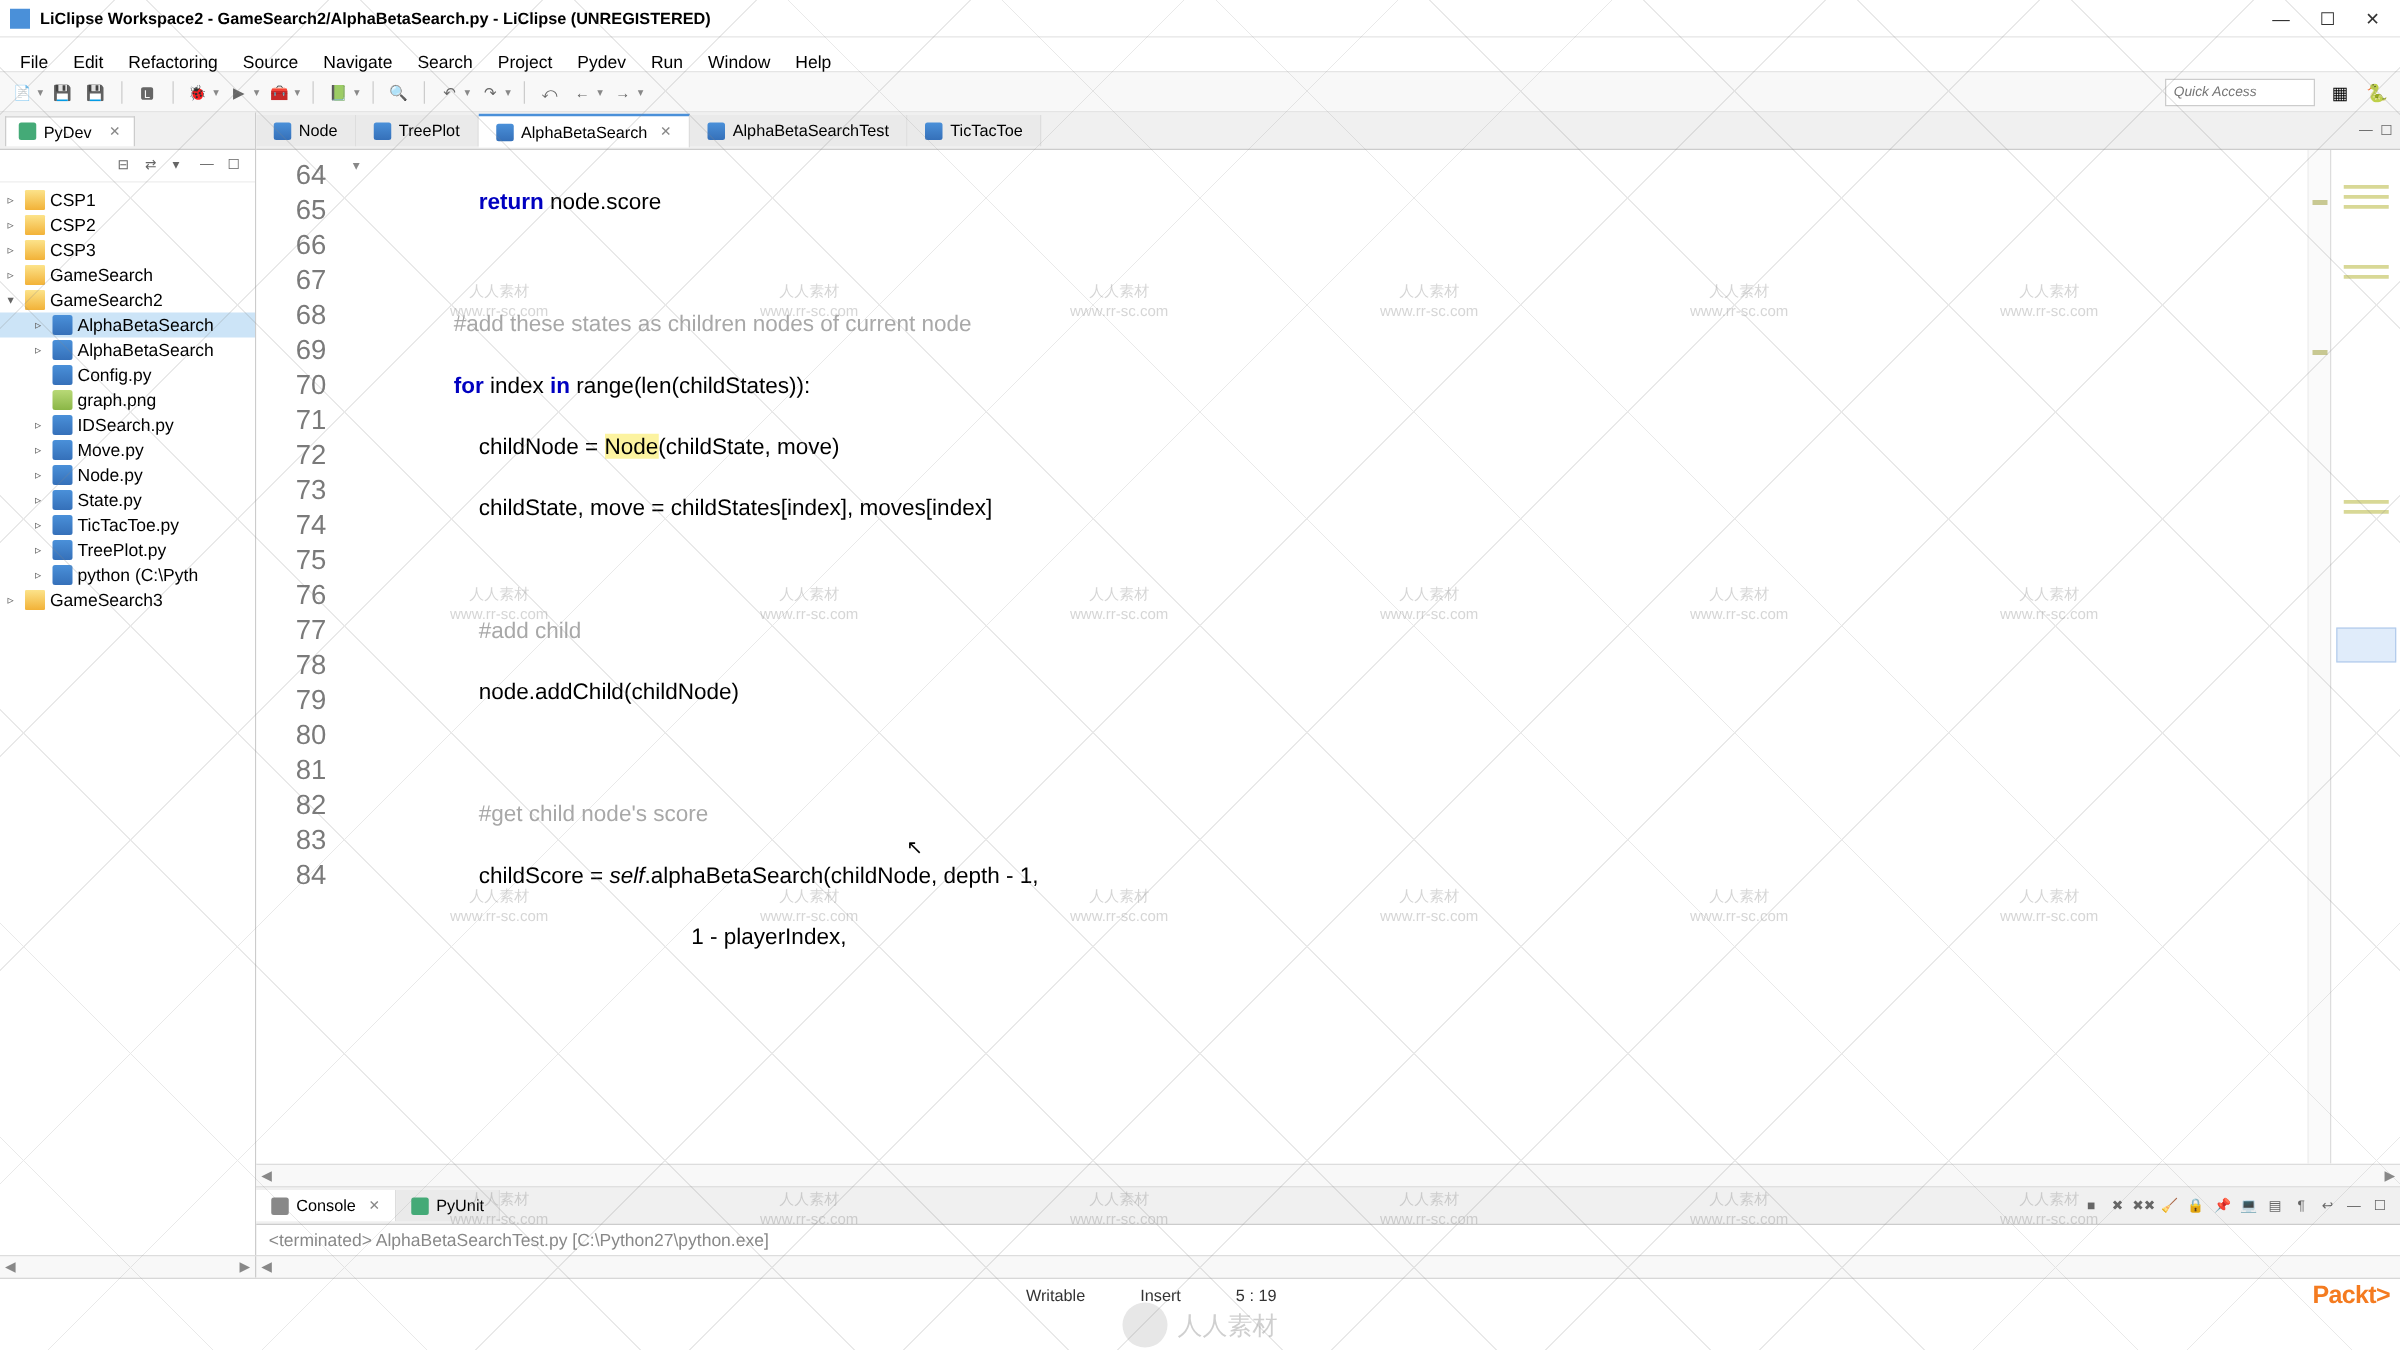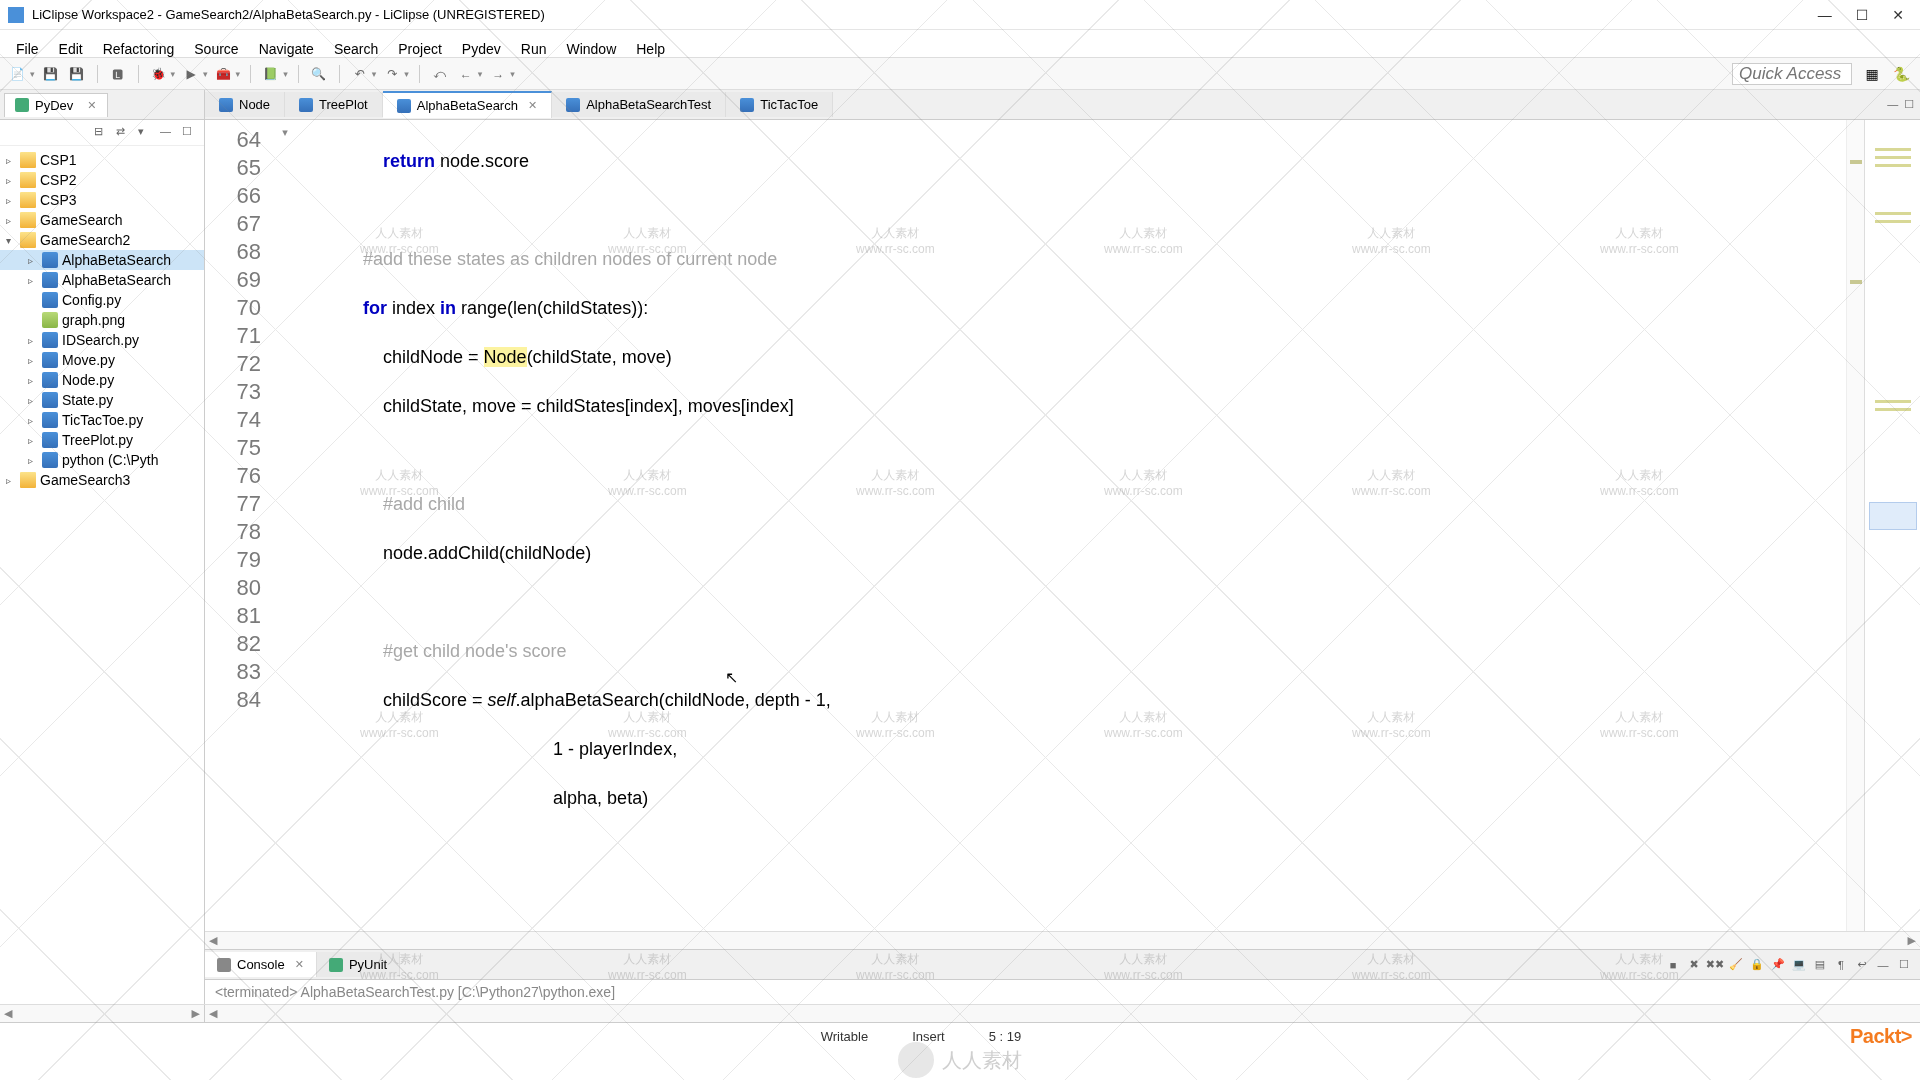--- a/index.html
+++ b/index.html
@@ -1,32 +1,32 @@
 <!DOCTYPE html>
 <html><head>
 <meta charset="utf-8">
 <style>
 * { margin: 0; padding: 0; box-sizing: border-box; font-family: "Segoe UI", Tahoma, sans-serif; }
 body { width: 1920px; height: 1080px; overflow: hidden; background: #fff; font-size: 14px; position: relative; }
 
 .titlebar { height: 30px; background: #fff; display: flex; align-items: center; padding: 0 8px; border-bottom: 1px solid #e5e5e5; }
 .titlebar .app-icon { width: 16px; height: 16px; background: #4a90d9; margin-right: 8px; }
-.titlebar .title { font-size: 13px; flex: 1; }
+.titlebar .title { font-size: 13px; flex: 1; font-weight: bold; }
 .titlebar .win-controls { display: flex; gap: 24px; padding-right: 8px; }
 .titlebar .win-controls span { font-size: 14px; color: #333; cursor: pointer; }
 
 .menubar { height: 28px; display: flex; align-items: flex-end; padding: 0 8px; gap: 4px; border-bottom: 1px solid #ddd; }
 .menubar .menu-item { font-size: 14px; padding: 0 8px; cursor: pointer; }
 
 .toolbar { height: 32px; display: flex; align-items: center; padding: 0 8px; gap: 6px; border-bottom: 1px solid #ddd; background: #f8f8f8; }
 .toolbar .tb-btn { width: 20px; height: 20px; display: inline-flex; align-items: center; justify-content: center; font-size: 12px; color: #666; cursor: pointer; }
 .toolbar .sep { width: 1px; height: 18px; background: #ccc; margin: 0 4px; }
 .toolbar .arrow { font-size: 9px; color: #888; margin-left: -4px; }
 .toolbar .spacer { flex: 1; }
-.quick-access { width: 120px; height: 22px; border: 1px solid #ccc; padding: 2px 6px; font-style: italic; color: #888; font-size: 17px; }
+.quick-access { width: 120px; height: 22px; border: 1px solid #ccc; padding: 2px 6px; font-style: italic; color: #888; font-size: 11px; }
 .persp-btn { width: 20px; height: 20px; margin-left: 4px; display: inline-flex; align-items: center; justify-content: center; }
 
 .main-area { display: flex; height: 914px; }
 .sidebar { width: 205px; border-right: 1px solid #ccc; display: flex; flex-direction: column; }
 .persp-tab { height: 30px; display: flex; align-items: center; padding: 2px 4px; border-bottom: 1px solid #ccc; background: #f0f0f0; }
 .persp-tab .tab { background: #fff; border: 1px solid #ccc; border-bottom: none; padding: 4px 10px; font-size: 13px; display: flex; align-items: center; gap: 6px; }
 .persp-tab .tab .pyicon { width: 14px; height: 14px; background: #4a7; border-radius: 2px; }
 .persp-tab .close { margin-left: 8px; font-size: 11px; color: #888; }
 
 .explorer-toolbar { height: 26px; display: flex; align-items: center; justify-content: flex-end; padding: 0 6px; gap: 6px; border-bottom: 1px solid #eee; }
@@ -362,21 +362,20 @@
 <div class="line"><span>            </span><span class="tok-kw">for</span><span> index </span><span class="tok-kw">in</span><span> range(len(childStates)):</span></div>
 <div class="line"><span>                </span><span>childNode = </span><span class="tok-hl">Node</span><span>(childState, move)</span></div>
 <div class="line"><span>                </span><span>childState, move = childStates[index], moves[index]</span></div>
 <div class="line"><span></span></div>
 <div class="line"><span>                </span><span class="tok-cmt">#add child</span></div>
 <div class="line"><span>                </span><span>node.addChild(childNode)</span></div>
 <div class="line"><span></span></div>
 <div class="line"><span>                </span><span class="tok-cmt">#get child node's score</span></div>
 <div class="line"><span>                </span><span>childScore = </span><span class="tok-self">self</span><span>.alphaBetaSearch(childNode, depth - 1,</span></div>
 <div class="line"><span>                                                  </span><span>1 - playerIndex,</span></div>
-<div class="line"><span>                                                  </span><span>alpha, beta)</span></div>
 <div class="line"><span></span></div>
 
 
 
 
 
       </div>
       <div class="ov-ruler">
         <div class="mark" style="top:40px"></div>
         <div class="mark" style="top:160px"></div>

